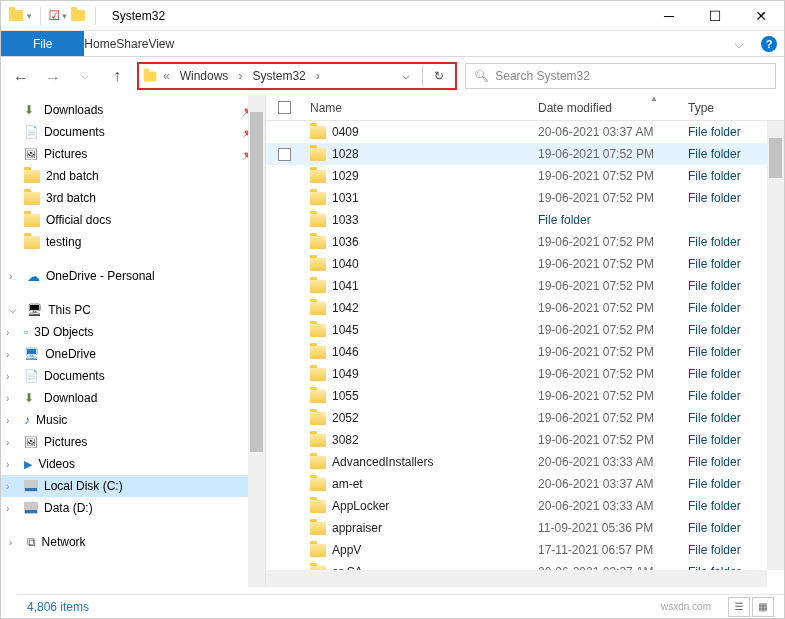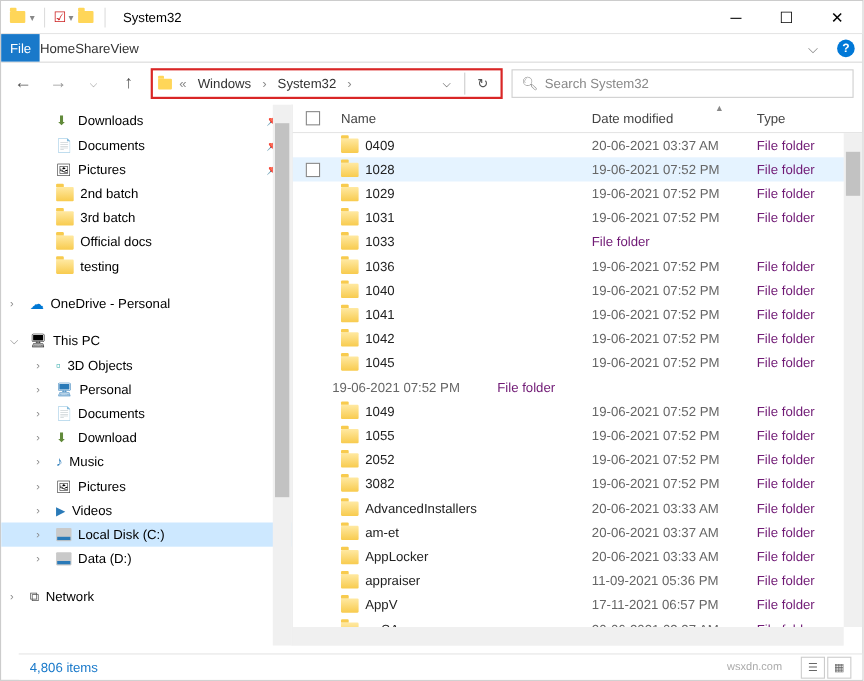--- a/index.html
+++ b/index.html
@@ -11,21 +11,21 @@
 .titlebar .qat .ico { width: 18px; height: 18px; display: flex; align-items: center; justify-content: center; }
 .folder-mini { width: 14px; height: 11px; background: #ffd658; border-radius: 1px; position: relative; }
 .folder-mini:before { content: ''; position: absolute; top: -3px; left: 0; width: 6px; height: 3px; background: #ffd658; border-radius: 1px 1px 0 0; }
 .titlebar .sep { width: 1px; height: 18px; background: #ddd; margin: 0 6px; }
 .titlebar .title { padding-left: 4px; }
 .titlebar .winbtns { margin-left: auto; display: flex; }
 .titlebar .winbtns div { width: 46px; height: 30px; display: flex; align-items: center; justify-content: center; font-size: 14px; }
 
 
 .ribbon { height: 26px; display: flex; align-items: stretch; border-bottom: 1px solid #d9d9d9; }
-.ribbon .filetab { background: #1979ca; color: #fff; padding: 0 8px; display: flex; align-items: center; }
+.ribbon .filetab { background: #1979ca; color: #fff; padding: 0 32px; display: flex; align-items: center; }
 .ribbon .tab { padding: 0 0; display: flex; align-items: center; color: #333; text-align: center; }
 .ribbon .spacer { flex: 1; }
 .ribbon .expand { width: 30px; display: flex; align-items: center; justify-content: center; }
 .help-circle { width: 16px; height: 16px; border-radius: 50%; background: #0078d7; color: #fff; display: flex; align-items: center; justify-content: center; font-size: 11px; font-weight: bold; }
 
 
 .navrow { height: 38px; display: flex; align-items: center; padding: 4px 8px; gap: 8px; }
 .navrow .navbtn { width: 24px; height: 24px; display: flex; align-items: center; justify-content: center; color: #999; font-size: 16px; }
 .navrow .navbtn.enabled { color: #555; }
 .addrbox { flex: 0 0 320px; height: 28px; border: 2px solid #d92626; display: flex; align-items: center; padding: 0 4px; gap: 4px; }
@@ -33,21 +33,21 @@
 .addrbox .chev { color: #888; padding: 0 2px; }
 .addrbox .spacer { flex: 1; }
 .addrbox .ddbtn, .addrbox .refresh { width: 24px; height: 24px; display: flex; align-items: center; justify-content: center; color: #555; }
 .addrbox .vdiv { width: 1px; height: 20px; background: #ccc; }
 .searchbox { flex: 1; height: 26px; border: 1px solid #cfcfcf; display: flex; align-items: center; padding: 0 8px; gap: 6px; color: #888; }
 .searchbox .mag { color: #888; }
 
 
 .main { display: flex; height: 492px; position: relative; }
 .tree { width: 264px; overflow: hidden; position: relative; padding-top: 4px; }
-.tree-item { height: 22px; display: flex; align-items: center; padding-left: 32px; gap: 6px; }
+.tree-item { height: 22px; display: flex; align-items: center; padding-left: 5px; gap: 6px; }
 .tree-item.selected { background: #cde8ff; }
 .tree-item .exp { width: 12px; color: #888; font-size: 10px; }
 .tree-item .pin { margin-left: auto; margin-right: 10px; color: #888; font-size: 10px; }
 .tree .scroll { position: absolute; right: 0; top: 0; bottom: 0; width: 17px; background: #f0f0f0; display: flex; flex-direction: column; }
 .tree .scroll .thumb { background: #c2c2c2; height: 340px; margin: 17px 2px 0; }
 
 .splitter { width: 1px; background: #e5e5e5; }
 
 .files { flex: 1; display: flex; flex-direction: column; position: relative; }
 .files .header { height: 26px; display: flex; align-items: center; border-bottom: 1px solid #e5e5e5; color: #444; }
@@ -59,21 +59,21 @@
 .cb { width: 13px; height: 13px; border: 1px solid #888; background: #fff; }
 
 .files .list { flex: 1; overflow: hidden; }
 .frow { height: 22px; display: flex; align-items: center; }
 .frow.hover { background: #e5f3ff; }
 .frow .rcb { width: 36px; display: flex; justify-content: center; }
 .frow .rcb .cb { visibility: hidden; }
 .frow.hover .rcb .cb { visibility: visible; }
 .frow .rname { flex: 0 0 236px; display: flex; align-items: center; gap: 6px; padding-left: 8px; color: #222; }
 .frow .rdate { flex: 0 0 150px; color: #666; }
-.frow .rtype { flex: 1; color: #701a75; }
+.frow .rtype { flex: 1; color: #0c4a6e; }
 
 .files .vscroll { position: absolute; right: 0; top: 26px; bottom: 17px; width: 17px; background: #f0f0f0; }
 .files .vscroll .vthumb { background: #c2c2c2; height: 40px; margin: 17px 2px 0; }
 .files .hscroll { position: absolute; bottom: 0; left: 0; right: 17px; height: 17px; background: #f0f0f0; }
 
 
 .status { position: absolute; bottom: 0; left: 16px; right: 0; height: 24px; display: flex; align-items: center; padding: 0 10px; border-top: 1px solid #e5e5e5; background: #fff; color: #1979ca; }
 .status .spacer { flex: 1; }
 .status .viewbtn { width: 22px; height: 20px; border: 1px solid #ccc; margin-left: 2px; display: flex; align-items: center; justify-content: center; font-size: 10px; color: #666; }
 .status .watermark { color: #aaa; font-size: 10px; margin-right: 15px; }
@@ -214,21 +214,21 @@
         <span>This PC</span>
       </div>
     <div class="tree-item">
         <span class="exp">›</span>
         <span class="obj3d-ico"></span>
         <span>3D Objects</span>
       </div>
     <div class="tree-item">
         <span class="exp">›</span>
         <span class="desktop-ico"></span>
-        <span>Personal</span>
+        <span>OneDrive</span>
       </div>
     <div class="tree-item">
         <span class="exp">›</span>
         <span class="ico-doc"></span>
         <span>Documents</span>
       </div>
     <div class="tree-item">
         <span class="exp">›</span>
         <span class="ico-download"></span>
         <span>Download</span>
@@ -389,20 +389,24 @@
     <div class="rname">
             <div class="folder-ico"></div>
             <span>1045</span>
           </div>
     <div class="rdate">19-06-2021 07:52 PM</div>
     <div class="rtype">File folder</div>
         </div>
         <div class="frow">
     <div class="rcb">
             <div class="cb"></div>
+          </div>
+    <div class="rname">
+            <div class="folder-ico"></div>
+            <span>1046</span>
           </div>
     <div class="rdate">19-06-2021 07:52 PM</div>
     <div class="rtype">File folder</div>
         </div>
         <div class="frow">
     <div class="rcb">
             <div class="cb"></div>
           </div>
     <div class="rname">
             <div class="folder-ico"></div>

